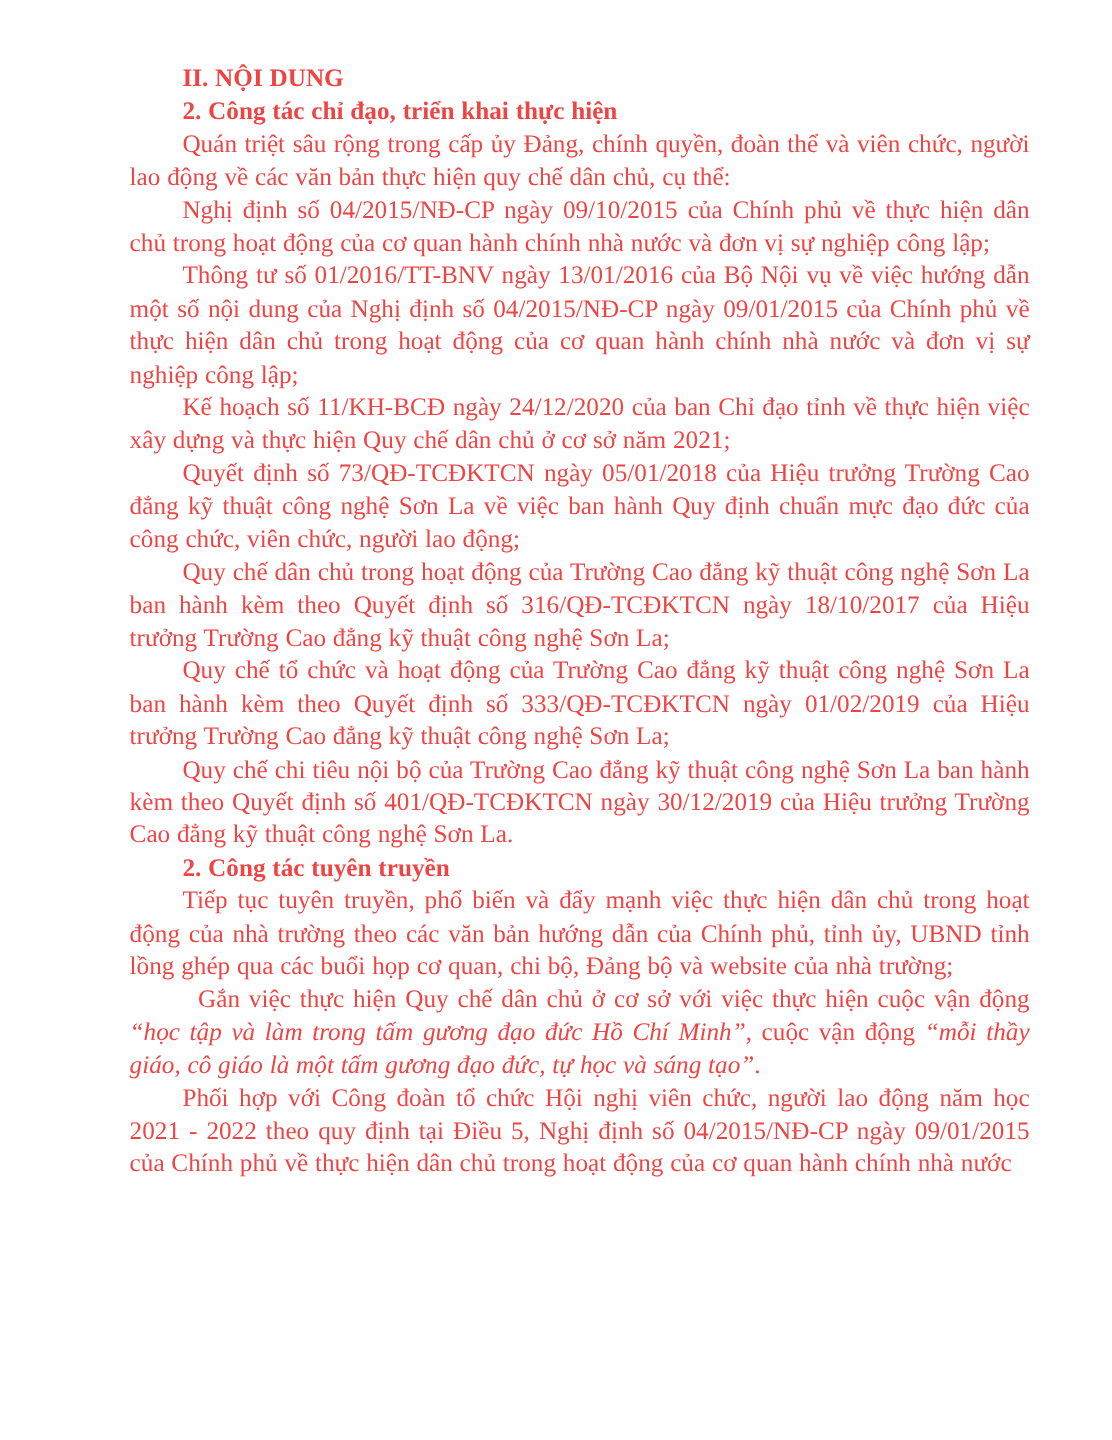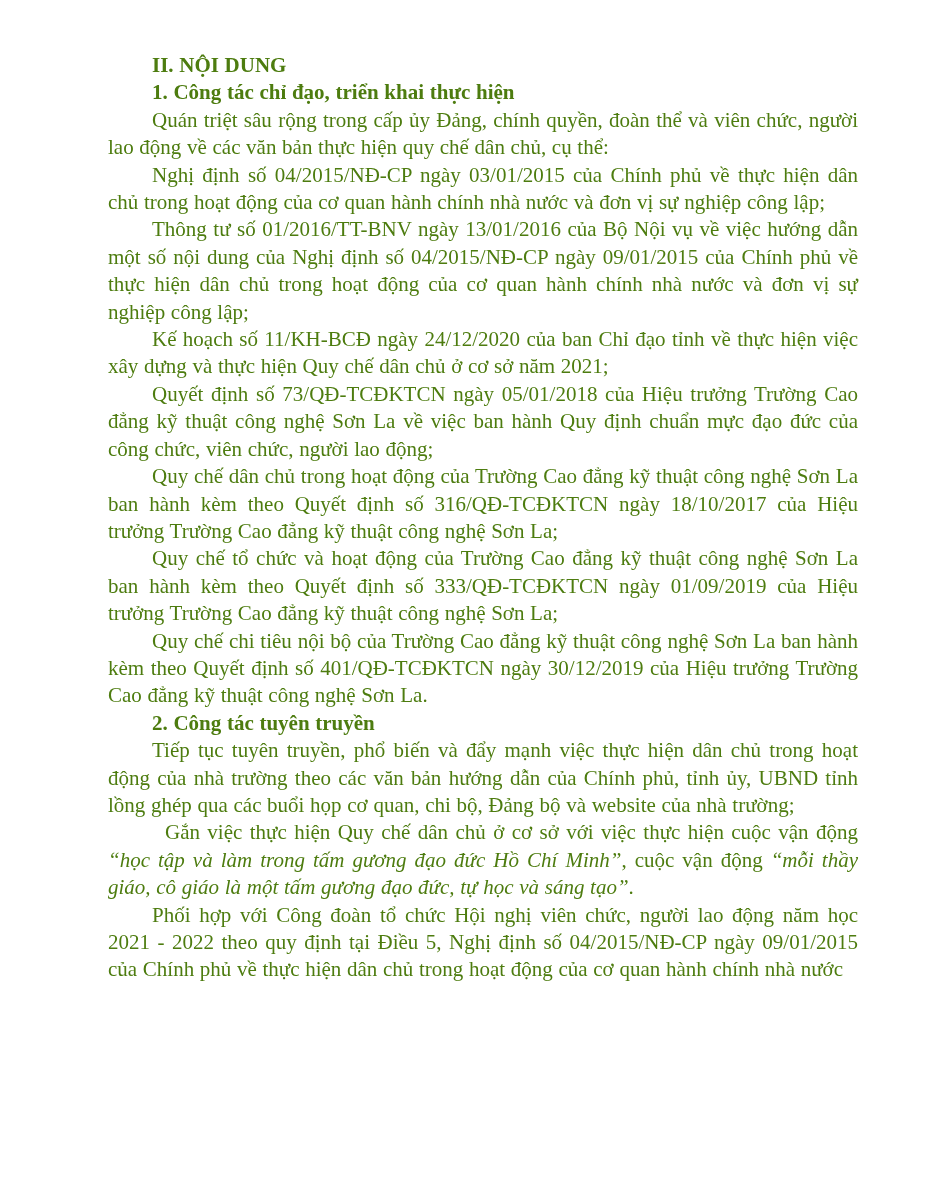--- a/index.html
+++ b/index.html
@@ -7,21 +7,21 @@
     padding: 0;
     background: #ffffff;
   }
   .page {
     position: relative;
     width: 927px;
     height: 1200px;
     background: #ffffff;
     overflow: hidden;
     font-family: "Liberation Serif", "DejaVu Serif", serif;
-    color: #4d7c0f;
+    color: #ef4444;
   }
   .doc {
     position: absolute;
     left: 108px;
     top: 52px;
     width: 750px;
     font-size: 21px;
     line-height: 27.4px;
     -webkit-font-smoothing: antialiased;
   }
@@ -42,27 +42,27 @@
   .italic {
     font-style: italic;
   }
 </style>
 </head>
 <body>
 
 <div class="page">
   <div class="doc">
       <p class="block heading indent-normal"><span>II. NỘI DUNG</span></p>
-      <p class="block heading indent-normal"><span>1. Công tác chỉ đạo, triển khai thực hiện</span></p>
+      <p class="block heading indent-normal"><span>2. Công tác chỉ đạo, triển khai thực hiện</span></p>
       <p class="block para indent-normal"><span>Quán triệt sâu rộng trong cấp ủy Đảng, chính quyền, đoàn thể và viên chức, người lao động về các văn bản thực hiện quy chế dân chủ, cụ thể:</span></p>
-      <p class="block para indent-normal"><span>Nghị định số 04/2015/NĐ-CP ngày 03/01/2015 của Chính phủ về thực hiện dân chủ trong hoạt động của cơ quan hành chính nhà nước và đơn vị sự nghiệp công lập;</span></p>
+      <p class="block para indent-normal"><span>Nghị định số 04/2015/NĐ-CP ngày 09/10/2015 của Chính phủ về thực hiện dân chủ trong hoạt động của cơ quan hành chính nhà nước và đơn vị sự nghiệp công lập;</span></p>
       <p class="block para indent-normal"><span>Thông tư số 01/2016/TT-BNV ngày 13/01/2016 của Bộ Nội vụ về việc hướng dẫn một số nội dung của  Nghị định số 04/2015/NĐ-CP ngày 09/01/2015 của Chính phủ về thực hiện dân chủ trong hoạt động của cơ quan hành chính nhà nước và đơn vị sự nghiệp công lập;</span></p>
       <p class="block para indent-normal"><span>Kế hoạch số 11/KH-BCĐ ngày 24/12/2020 của ban Chỉ đạo tỉnh về thực hiện việc xây dựng và thực hiện Quy chế dân chủ ở cơ sở năm 2021;</span></p>
       <p class="block para indent-normal"><span>Quyết định số 73/QĐ-TCĐKTCN ngày 05/01/2018 của Hiệu trưởng Trường Cao đẳng kỹ thuật công nghệ Sơn La về việc ban hành Quy định chuẩn mực đạo đức của công chức, viên chức, người lao động;</span></p>
       <p class="block para indent-normal"><span>Quy chế dân chủ trong hoạt động của Trường Cao đẳng kỹ thuật công nghệ Sơn La ban hành kèm theo Quyết định số 316/QĐ-TCĐKTCN ngày 18/10/2017 của Hiệu trưởng Trường Cao đẳng kỹ thuật công nghệ Sơn La;</span></p>
-      <p class="block para indent-normal"><span>Quy chế tổ chức và hoạt động của Trường Cao đẳng kỹ thuật công nghệ Sơn La ban hành kèm theo Quyết định số 333/QĐ-TCĐKTCN ngày 01/09/2019 của Hiệu trưởng Trường Cao đẳng kỹ thuật công nghệ Sơn La;</span></p>
+      <p class="block para indent-normal"><span>Quy chế tổ chức và hoạt động của Trường Cao đẳng kỹ thuật công nghệ Sơn La ban hành kèm theo Quyết định số 333/QĐ-TCĐKTCN ngày 01/02/2019 của Hiệu trưởng Trường Cao đẳng kỹ thuật công nghệ Sơn La;</span></p>
       <p class="block para indent-normal"><span>Quy chế chi tiêu nội bộ của Trường Cao đẳng kỹ thuật công nghệ Sơn La ban hành kèm theo Quyết định số 401/QĐ-TCĐKTCN ngày 30/12/2019 của Hiệu trưởng Trường Cao đẳng kỹ thuật công nghệ Sơn La.</span></p>
       <p class="block heading indent-normal"><span>2. Công tác tuyên truyền</span></p>
       <p class="block para indent-normal"><span>Tiếp tục tuyên truyền, phổ biến và đẩy mạnh việc thực hiện dân chủ trong hoạt động của nhà trường theo các văn bản hướng dẫn của Chính phủ, tỉnh ủy, UBND tỉnh lồng ghép qua các buổi họp cơ quan, chi bộ, Đảng bộ và website của nhà trường;</span></p>
       <p class="block para indent-wide"><span>Gắn việc thực hiện Quy chế dân chủ ở cơ sở với việc thực hiện cuộc vận động </span><span class="italic">“học tập và làm trong tấm gương đạo đức Hồ Chí Minh”</span><span>, cuộc vận động </span><span class="italic">“mỗi thầy giáo, cô giáo là một tấm gương đạo đức, tự học và sáng tạo”</span><span>.</span></p>
       <p class="block para indent-normal"><span>Phối hợp với Công đoàn tổ chức Hội nghị viên chức, người lao động năm học 2021 - 2022 theo quy định tại Điều 5, Nghị định số 04/2015/NĐ-CP ngày 09/01/2015 của Chính phủ về thực hiện dân chủ trong hoạt động của cơ quan hành chính nhà nước</span></p>
     </div>
 </div>
 
 </body></html>

